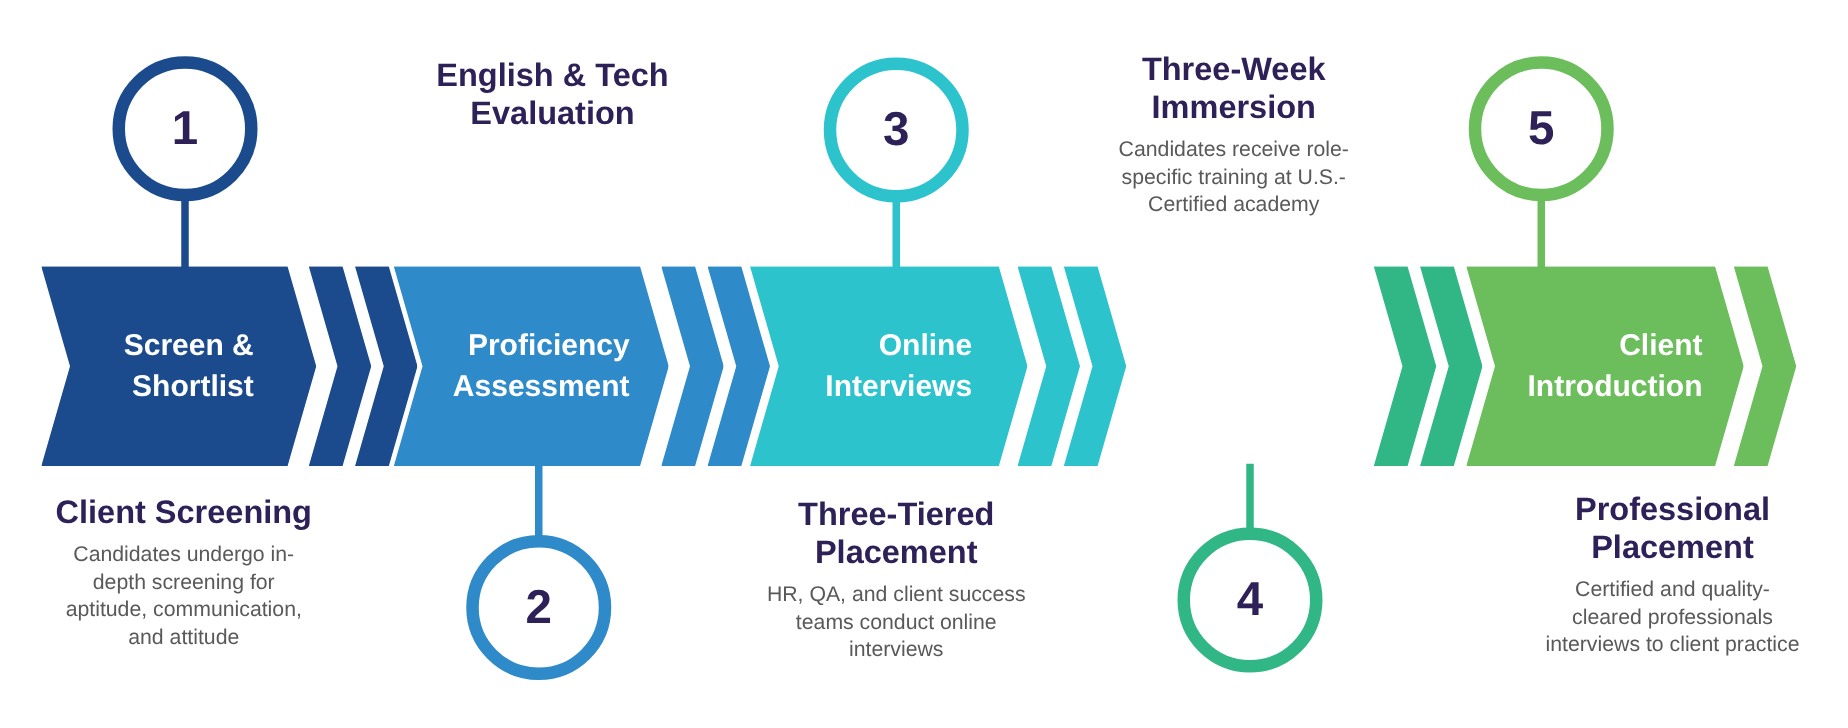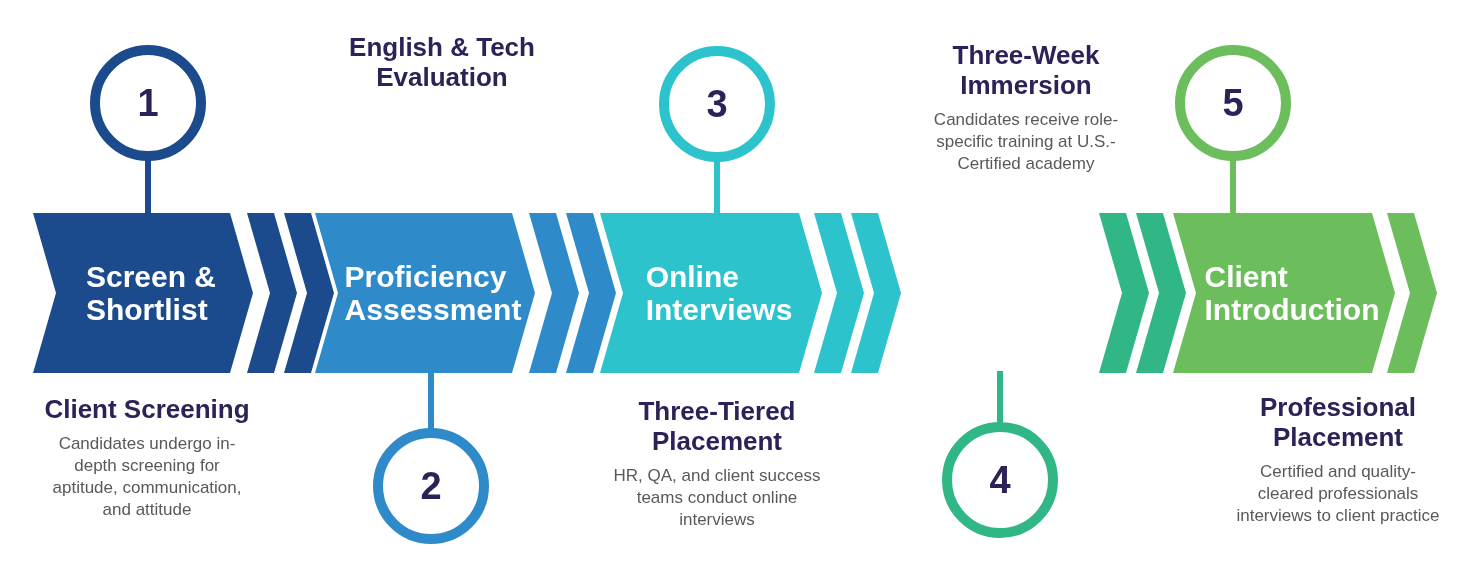--- a/index.html
+++ b/index.html
@@ -6,22 +6,22 @@
   body{width:1478px;height:582px;overflow:hidden;font-family:"Liberation Sans",sans-serif;}
   .canvas{position:relative;width:1478px;height:582px;background:#ffffff;}
 
   
   .arrow{
     position:absolute;top:213px;height:160px;background:var(--c);
     clip-path:polygon(0 0, calc(100% - 23px) 0, 100% 50%, calc(100% - 23px) 100%, 0 100%, 23px 50%);
     display:flex;align-items:center;justify-content:center;
   }
   .alabel{
-    color:#ffffff;font-weight:bold;font-size:30px;line-height:33px;
-    text-align:left;white-space:pre-line;padding-left:16px;
+    color:#ffffff;font-weight:bold;font-size:24px;line-height:33px;
+    text-align:right;white-space:pre-line;padding-left:16px;
   }
   #arrow1{left:33px;width:220px;}
   #arrow2{left:315px;width:220px;}
   #arrow3{left:600px;width:222px;}
   #arrow4{left:885px;width:225px;}
   #arrow5{left:1173px;width:222px;}
 
   
   .sep{
     position:absolute;top:213px;height:160px;width:50px;background:var(--c);
@@ -52,23 +52,23 @@
   #conn2{left:428px;top:371px;height:59px;}
   #conn3{left:714px;top:157px;height:57px;}
   #conn4{left:997px;top:371px;height:53px;}
   #conn5{left:1230px;top:156px;height:58px;}
 
   
   .callout{position:absolute;text-align:center;}
   .ctitle{font-size:26px;font-weight:bold;color:#2e2158;line-height:30px;white-space:pre-line;}
   .cdesc{font-size:17px;color:#595959;line-height:22px;white-space:pre-line;margin-top:9px;}
   #callout1{left:22px;top:394px;width:250px;}
-  #callout2{left:312px;top:32px;width:260px;}
+  #callout2{left:312px;top:45px;width:260px;}
   #callout3{left:592px;top:396px;width:250px;}
-  #callout4{left:896px;top:40px;width:260px;}
+  #callout4{left:857px;top:40px;width:260px;}
   #callout5{left:1188px;top:392px;width:300px;}
 </style>
 </head>
 <body>
 
 <div class="canvas">
 
   <div class="arrow" id="arrow1" style="--c: #1b4b8c;">
     <span class="alabel">Screen &amp;
 Shortlist</span>

